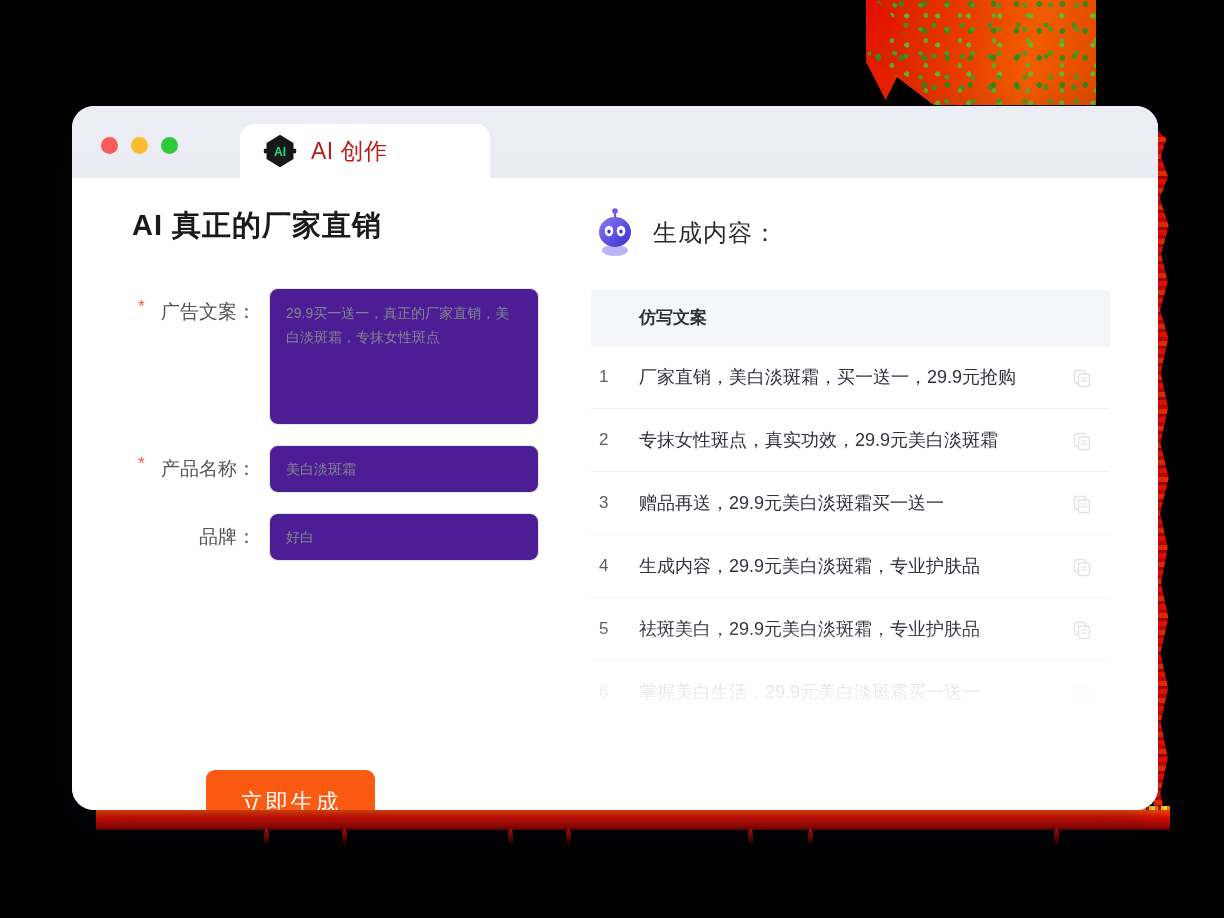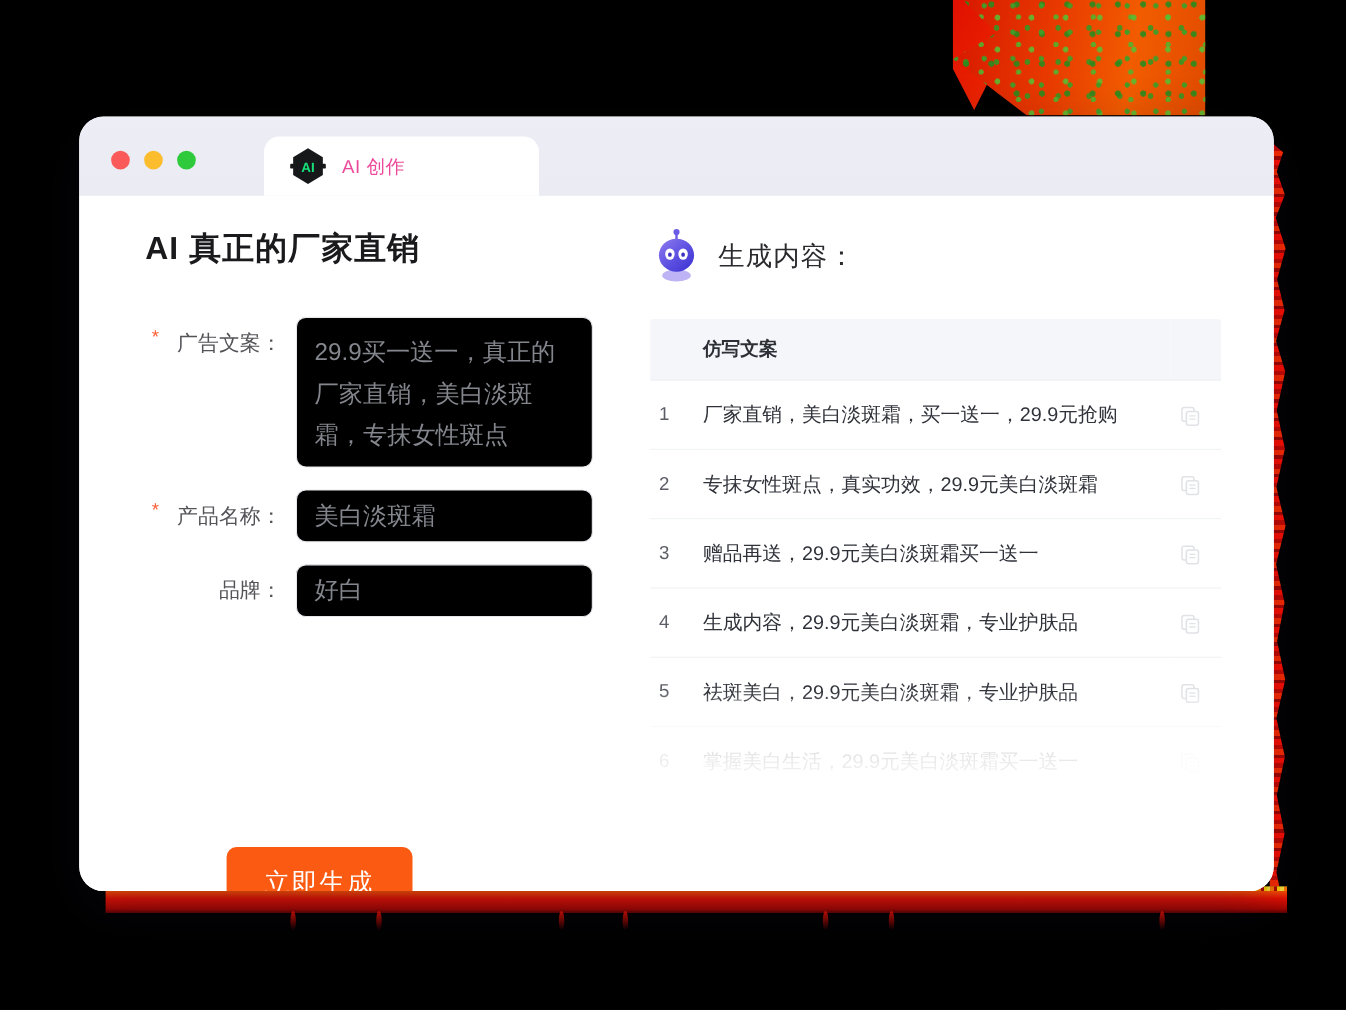--- a/index.html
+++ b/index.html
@@ -136,22 +136,22 @@
     align-items: center;
     padding: 0 26px 0 22px;
     gap: 13px;
   }
   .ai-badge {
     width: 36px; height: 36px;
     flex: 0 0 36px;
     display: block;
   }
   .tab-label {
-    font-size: 17px;
-    color: #ec4899;
+    font-size: 23px;
+    color: #b91c1c;
     letter-spacing: 0.5px;
     white-space: nowrap;
   }
 
   
   #body {
     display: flex;
     height: 632px;
     background: #ffffff;
   }
@@ -189,24 +189,24 @@
   .req-star {
     color: #ff5b33;
     font-size: 17px;
     position: absolute;
     left: 6px;
     top: 9px;
   }
   .ctrl {
     flex: 1;
     max-width: 270px;
-    background: #000000;
+    background: #4c1d95;
     border: 1px solid #e6e8ec;
     border-radius: 9px;
-    font-size: 22px;
+    font-size: 14px;
     color: #83868d;
     line-height: 1.72;
     padding: 12px 16px;
   }
   .ctrl.textarea {
     height: 137px;
     overflow: hidden;
   }
   .ctrl.input {
     height: 48px;

